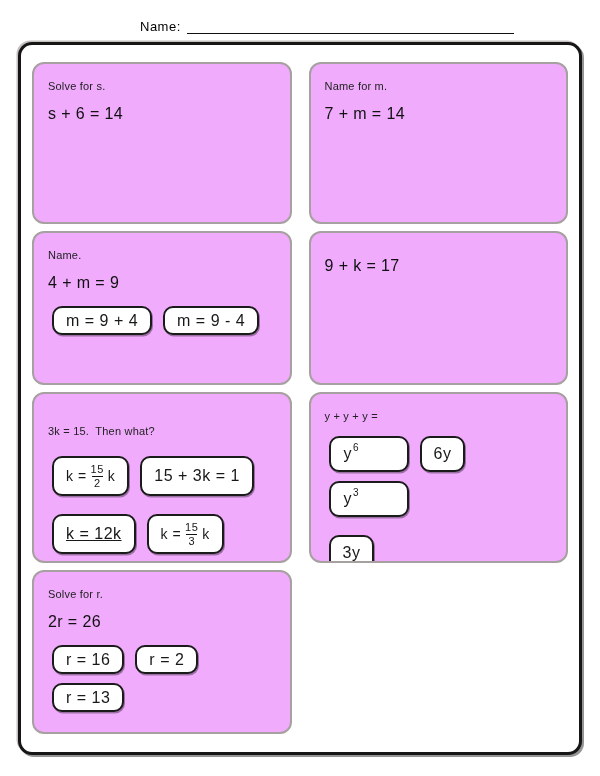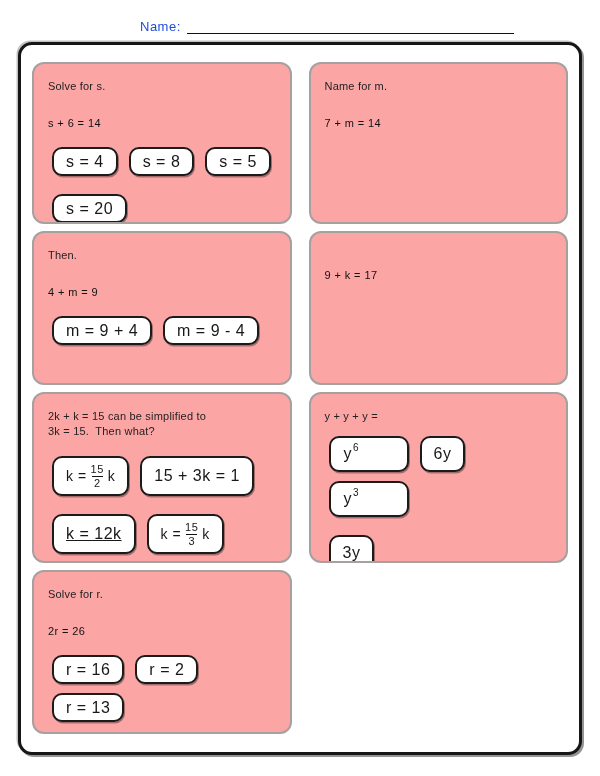--- a/index.html
+++ b/index.html
@@ -2,37 +2,37 @@
 <html><head>
 <meta charset="utf-8">
 <style>
   html,body{margin:0;padding:0;background:#fff;}
   .page{
     position:relative;width:600px;height:776px;background:#ffffff;overflow:hidden;
     font-family:"Liberation Sans",sans-serif;color:#1c1c1c;
   }
   
   .name-row{position:absolute;top:18px;left:140px;display:flex;align-items:flex-end;}
-  .name-label{font-size:13px;letter-spacing:0.5px;color:#1d4ed8;}
+  .name-label{font-size:13px;letter-spacing:0.5px;color:#000000;}
   .name-line{display:inline-block;width:327px;height:15px;margin-left:6px;border-bottom:1.6px solid #111;}
   
   .frame{
     position:absolute;left:18px;top:42px;width:564px;height:713px;box-sizing:border-box;
     border:3px solid #161616;border-radius:14px;background:#fff;
     box-shadow:2px 2px 0 rgba(60,60,60,.55), -1.5px -1.5px 0 #c6bfbf;
     display:grid;grid-template-columns:1fr 1fr;grid-template-rows:162px 154px 171px 164px;
     column-gap:17px;row-gap:7px;padding:17px 11px;
   }
   
   .box{
-    box-sizing:border-box;background:#fca5a5;border:2px solid #a7a0a0;border-radius:12px;
+    box-sizing:border-box;background:#f0abfc;border:2px solid #a7a0a0;border-radius:12px;
     padding:13px 12px 8px 14px;overflow:hidden;
   }
   .prompt{margin:2px 0 0 0;font-size:11px;line-height:15px;letter-spacing:.2px;color:#222;white-space:pre-wrap;}
-  .equation{margin:23px 0 0 0;font-size:11px;line-height:13px;letter-spacing:.4px;color:#111;}
+  .equation{margin:13px 0 0 0;font-size:16px;line-height:13px;letter-spacing:.4px;color:#111;}
   
   .choices{display:flex;flex-wrap:wrap;align-items:center;gap:9px 11px;margin:17px 0 0 4px;}
   .choices.tight{margin-top:12px;}
   .break{flex-basis:100%;height:0;}
   .pill{
     display:inline-flex;align-items:center;justify-content:center;box-sizing:border-box;
     background:#fff;border:2.5px solid #1b1b1b;border-radius:10px;
     box-shadow:1px 1.5px 0 rgba(0,0,0,.35);
     font-family:"Liberation Sans",sans-serif;font-size:16px;letter-spacing:.5px;color:#181818;
     padding:3px 12px;min-height:29px;min-width:58px;cursor:pointer;
@@ -52,49 +52,42 @@
   <div class="name-row">
     <span class="name-label">Name:</span>
     <span class="name-line"></span>
   </div>
 
   <div class="frame">
 
     <section class="box">
       <p class="prompt">Solve for s.</p>
       <p class="equation">s + 6 = 14</p>
-      <div class="choices">
-        <button class="pill">s = 4</button>
-        <button class="pill">s = 8</button>
-        <button class="pill">s = 5</button>
-        <span class="break"></span>
-        <button class="pill">s = 20</button>
-      </div>
     </section>
 
     <section class="box">
       <p class="prompt">Name for m.</p>
       <p class="equation">7 + m = 14</p>
     </section>
 
     <section class="box">
-      <p class="prompt">Then.</p>
+      <p class="prompt">Name.</p>
       <p class="equation">4 + m = 9</p>
       <div class="choices">
         <button class="pill">m = 9 + 4</button>
         <button class="pill">m = 9 - 4</button>
       </div>
     </section>
 
     <section class="box">
       <p class="equation">9 + k = 17</p>
     </section>
 
     <section class="box">
-      <p class="prompt"><span>2k + k = 15 can be simplified to</span><br><span>3k = 15.  Then what?</span></p>
+      <p class="prompt"><br><span>3k = 15.  Then what?</span></p>
       <div class="choices">
         <button class="pill pill-frac">
           <span>k =</span>
           <span class="frac">
             <span class="num">15</span>
             <span class="den">2</span>
           </span>
           <span>k</span>
         </button>
         <button class="pill" style="min-height:40px;">15 + 3k = 1</button>

